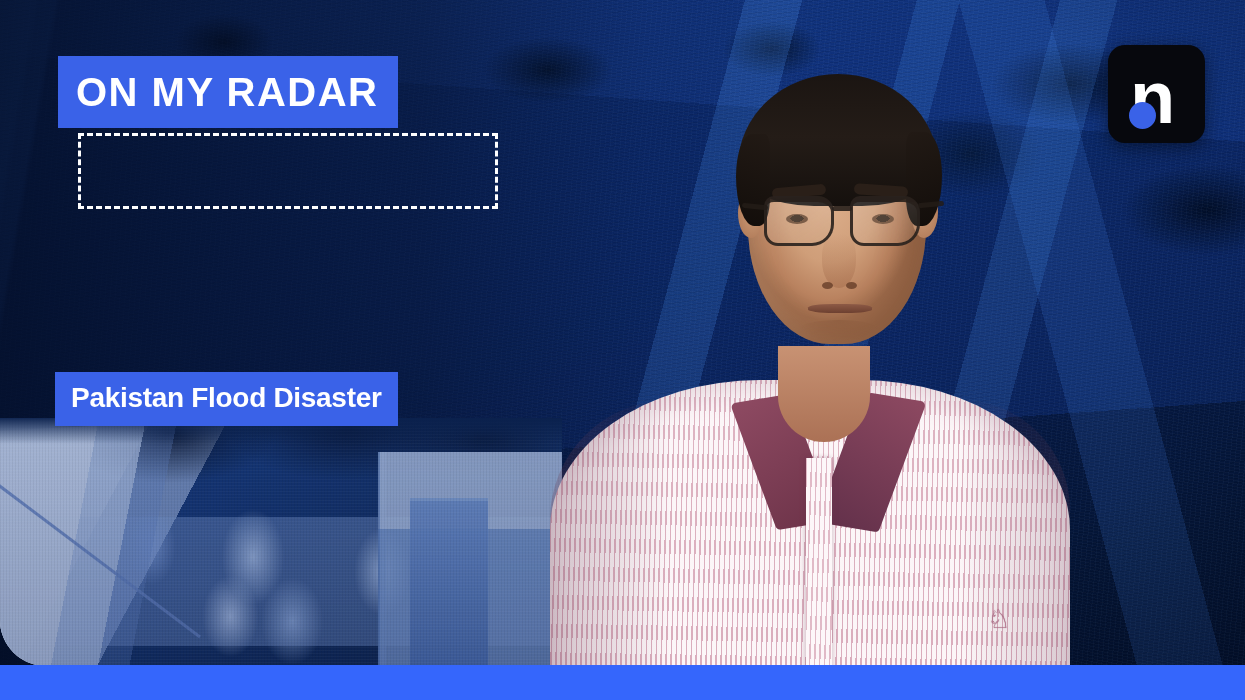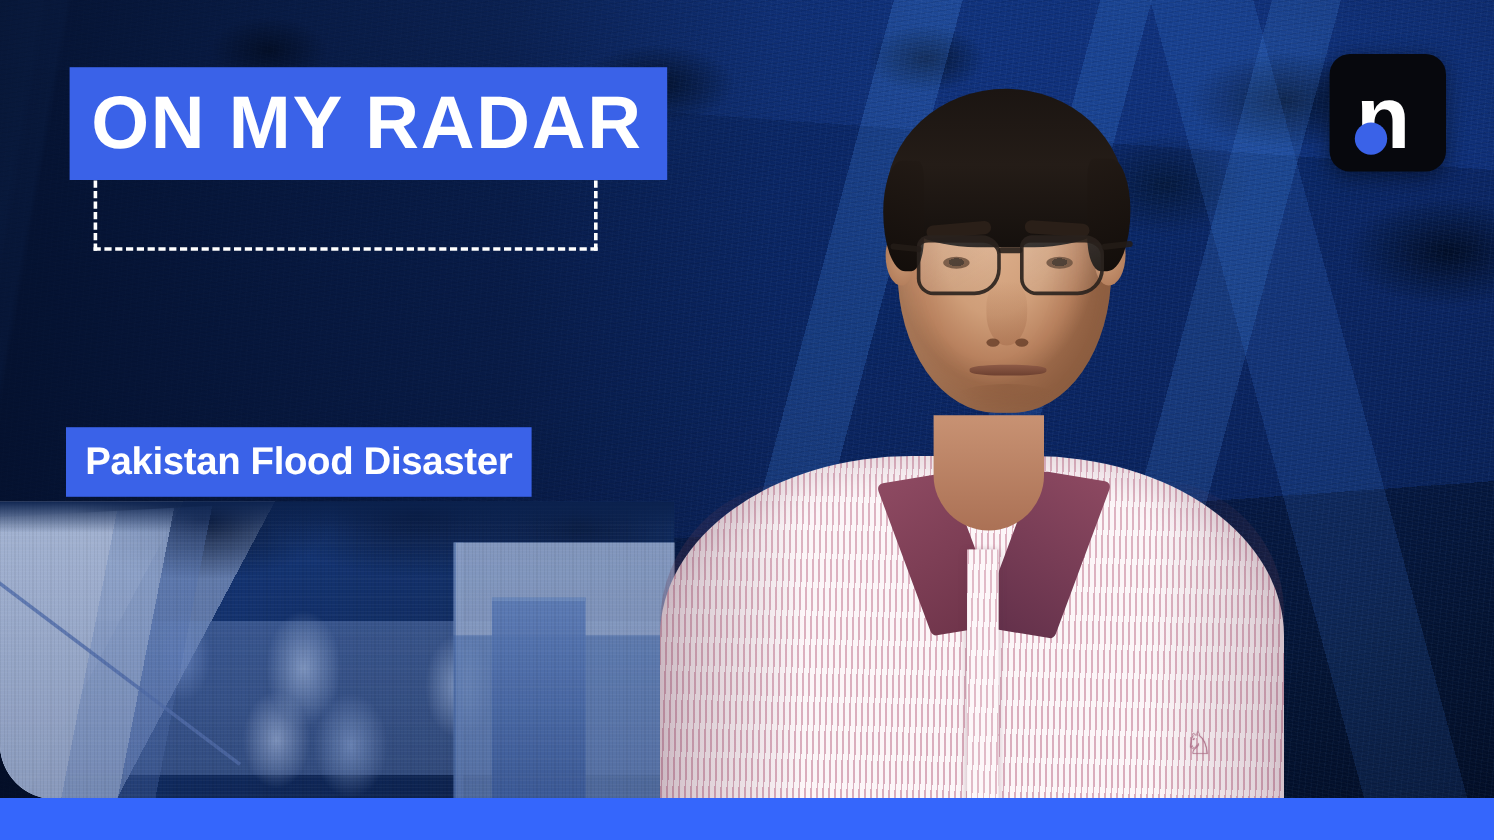--- a/index.html
+++ b/index.html
@@ -265,42 +265,43 @@
     position:absolute; left:20px; top:77px;
     width:420px; height:76px;
     border:3px dashed #ffffff;
     box-sizing:border-box;
   }
   .kicker {
     position:relative;
     display:inline-block;
     background:#3a62e8;
     color:#fff;
-    font-size:62px; font-weight:700; letter-spacing:1.5px;
+    font-size:40px; font-weight:700; letter-spacing:1.5px;
     line-height:1; padding:16px 20px 16px 18px;
     white-space:nowrap;
     z-index:2;
   }
 
   .headline {
     position:absolute; left:56px; top:150px;
     color:#ffffff;
     font-size:96px; font-weight:700; line-height:.99;
     letter-spacing:-1.5px;
     text-shadow:5px 6px 0 rgba(6,10,24,.72), 0 2px 18px rgba(0,0,0,.45);
     white-space:pre-line;
   }
 
   .subtitle-wrap { position:absolute; left:55px; top:356px; }
   .subtitle {
     display:inline-block;
     background:#3a62e8; color:#ffffff;
-    font-size:32px; font-weight:700; letter-spacing:-.3px;
+    font-size:28px; font-weight:700; letter-spacing:-.3px;
     line-height:1; padding:12px 16px 14px 16px;
     white-space:nowrap;
+    margin-top:16px;
   }
 
   
   .bottom-bar {
     position:absolute; left:0; right:0; bottom:0; height:35px;
     background:#3566fc;
   }
 
   
   .logo {

